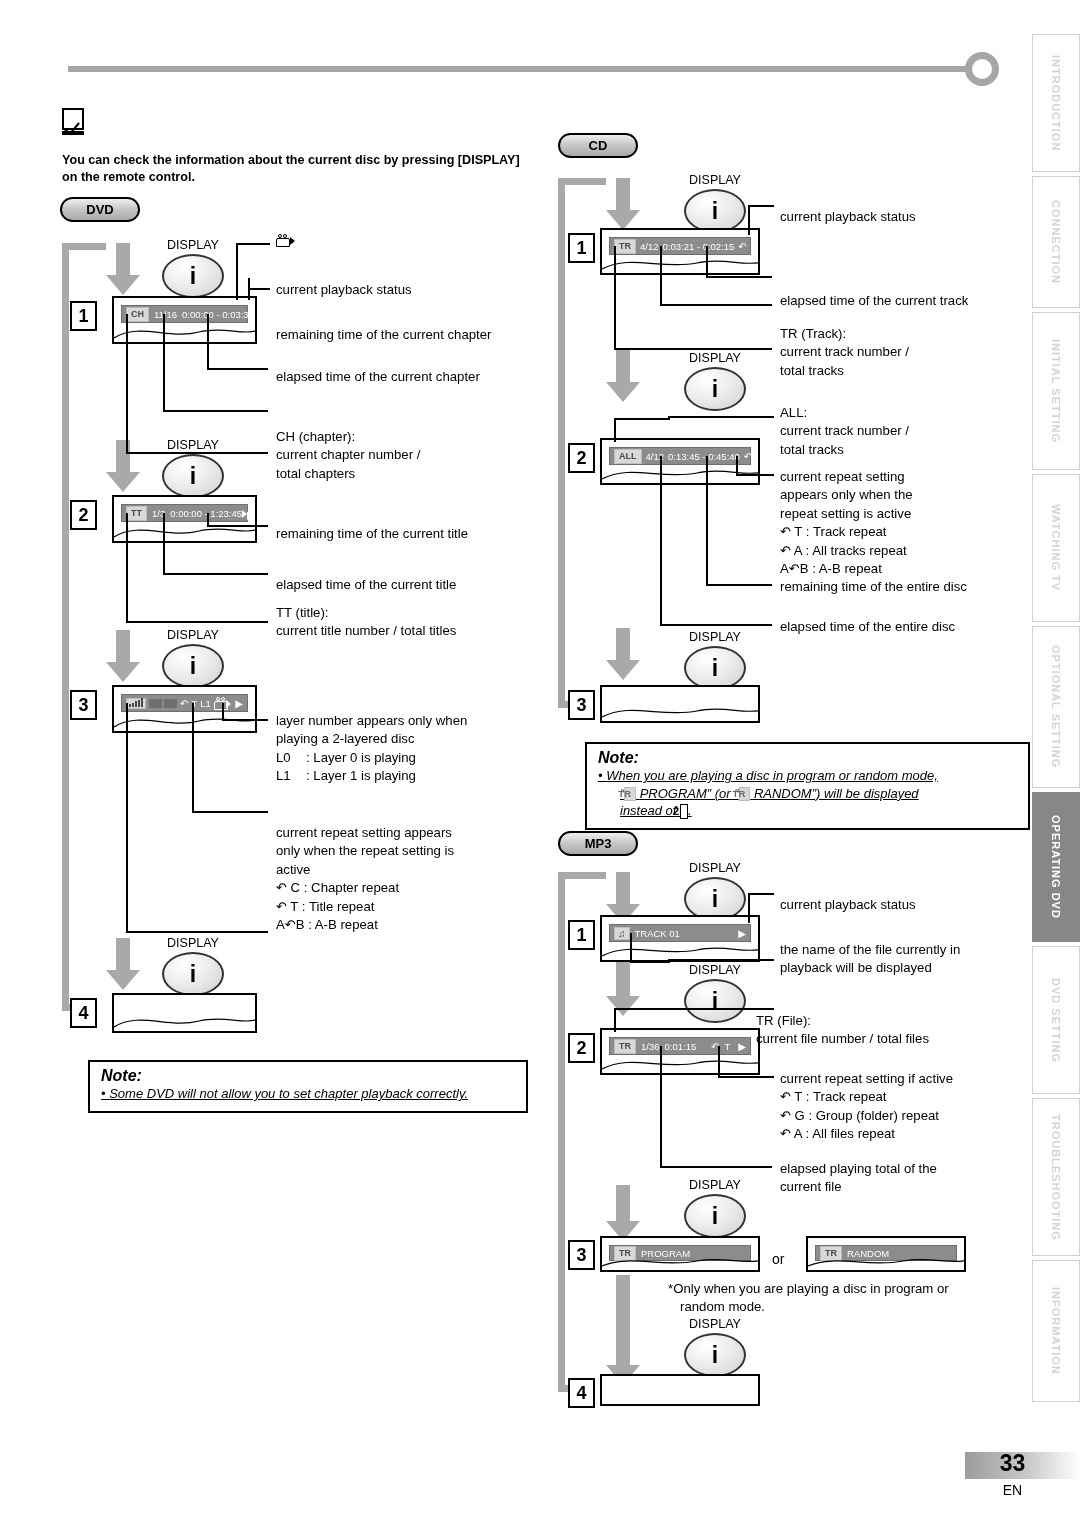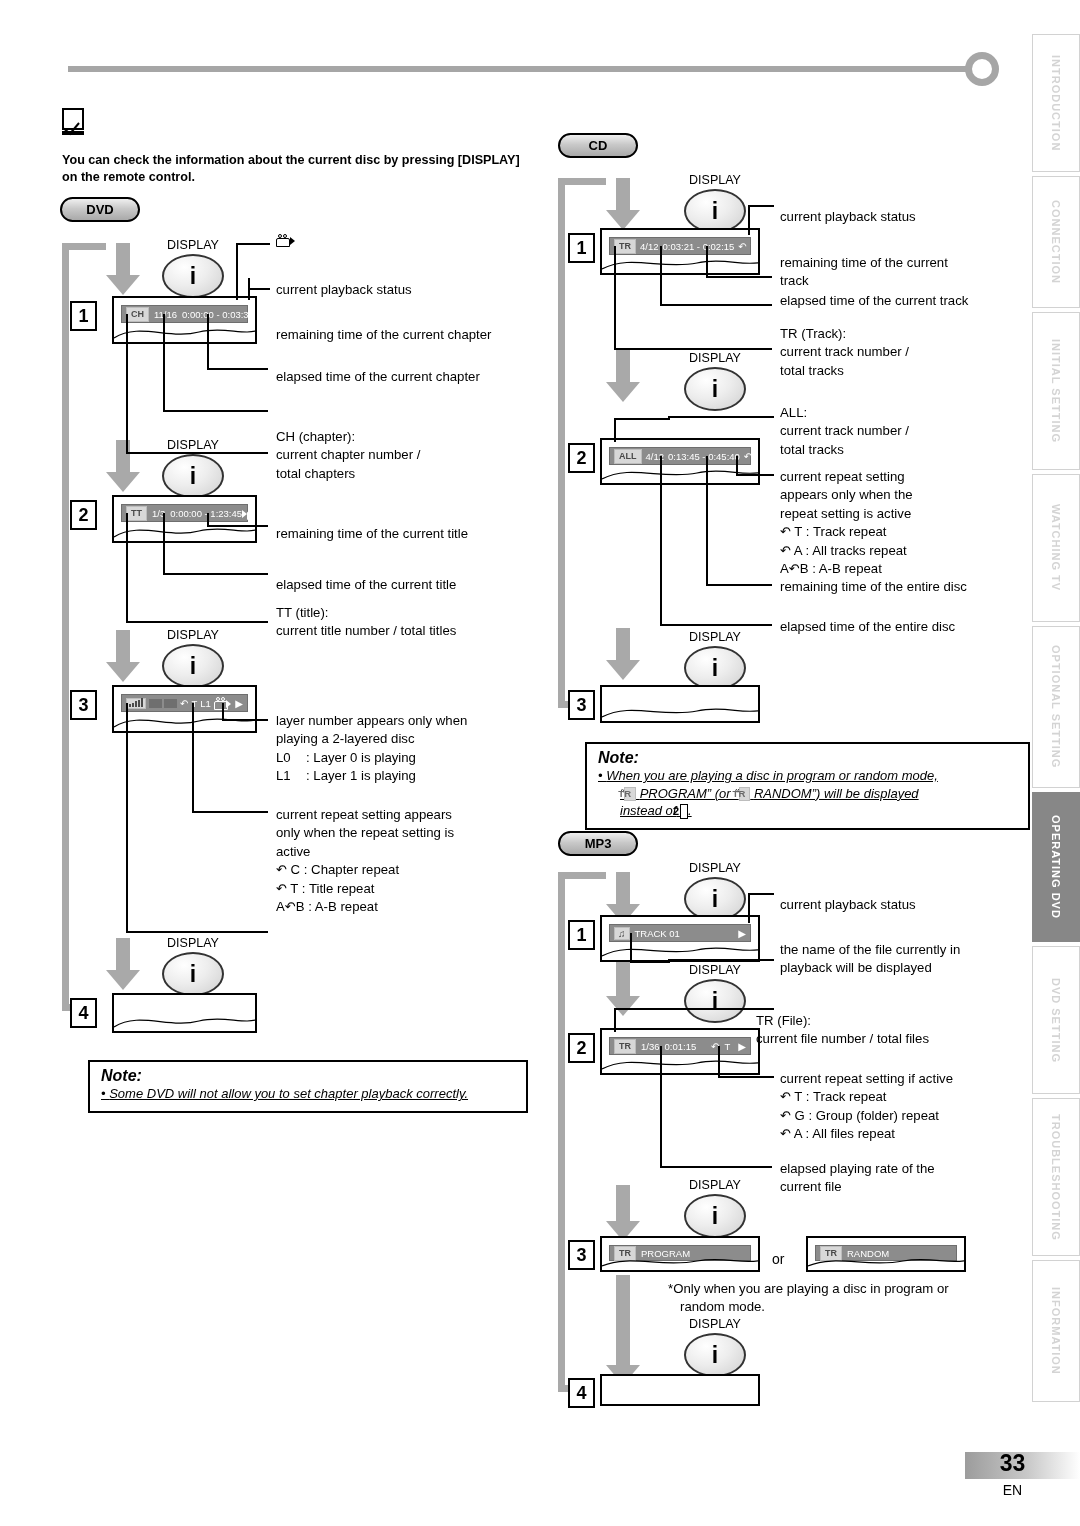--- a/index.html
+++ b/index.html
@@ -361,21 +361,21 @@
   <div class="ln" style="left:192px;top:811px;width:76px;height:2px;"></div>
   <div class="ln" style="left:222px;top:703px;width:2px;height:18px;"></div>
   <div class="ln" style="left:222px;top:719px;width:46px;height:2px;"></div>
 
   <div class="callout" style="left:276px;top:712px;width:250px;">
     <div>layer number appears only when</div>
     <div>playing a 2-layered disc</div>
     <div><span class="idt" style="width:30px">L0</span><span>: Layer 0 is playing</span></div>
     <div><span class="idt" style="width:30px">L1</span><span>: Layer 1 is playing</span></div>
   </div>
-  <div class="callout" style="left:276px;top:806px;width:250px;">
+  <div class="callout" style="left:276px;top:824px;width:250px;">
     <div>current repeat setting appears</div>
     <div>only when the repeat setting is</div>
     <div>active</div>
     <div><span class="sym-rep">↶</span>
          <span>C</span>
          <span>: Chapter repeat</span></div>
     <div><span class="sym-rep">↶</span>
          <span>T</span>
          <span>: Title repeat</span></div>
     <div><span>A</span><span class="sym-rep">↶</span><span>B</span>
@@ -450,24 +450,20 @@
   <div class="ln" style="left:614px;top:348px;width:158px;height:2px;"></div>
   <div class="ln" style="left:660px;top:246px;width:2px;height:60px;"></div>
   <div class="ln" style="left:660px;top:304px;width:112px;height:2px;"></div>
   <div class="ln" style="left:706px;top:246px;width:2px;height:32px;"></div>
   <div class="ln" style="left:706px;top:276px;width:66px;height:2px;"></div>
   <div class="ln" style="left:748px;top:205px;width:2px;height:30px;"></div>
   <div class="ln" style="left:748px;top:205px;width:26px;height:2px;"></div>
 
   <div class="callout" style="left:780px;top:208px;width:250px;">
     <span>current playback status</span>
-  </div>
-  <div class="callout" style="left:780px;top:254px;width:220px;">
-    <div>remaining time of the current</div>
-    <div>track</div>
   </div>
   <div class="callout" style="left:780px;top:292px;width:250px;">
     <span>elapsed time of the current track</span>
   </div>
   <div class="callout" style="left:780px;top:325px;width:230px;">
     <div>TR (Track):</div>
     <div>current track number /</div>
     <div>total tracks</div>
   </div>
 
@@ -652,21 +648,21 @@
          <span>T</span>
          <span>: Track repeat</span></div>
     <div><span class="sym-rep">↶</span>
          <span>G</span>
          <span>: Group (folder) repeat</span></div>
     <div><span class="sym-rep">↶</span>
          <span>A</span>
          <span>: All files repeat</span></div>
   </div>
   <div class="callout" style="left:780px;top:1160px;width:250px;">
-    <div>elapsed playing rate of the</div>
+    <div>elapsed playing total of the</div>
     <div>current file</div>
   </div>
 
   <div class="stepnum" style="left:568px;top:1240px;">
     <span>3</span>
     </div>
   <div class="screen" style="left:600px;top:1236px;width:160px;height:36px;">
     <div class="osdbar" style="gap:5px;height:16px;">
       <span class="tagbox">TR</span>
       <span>PROGRAM</span>

